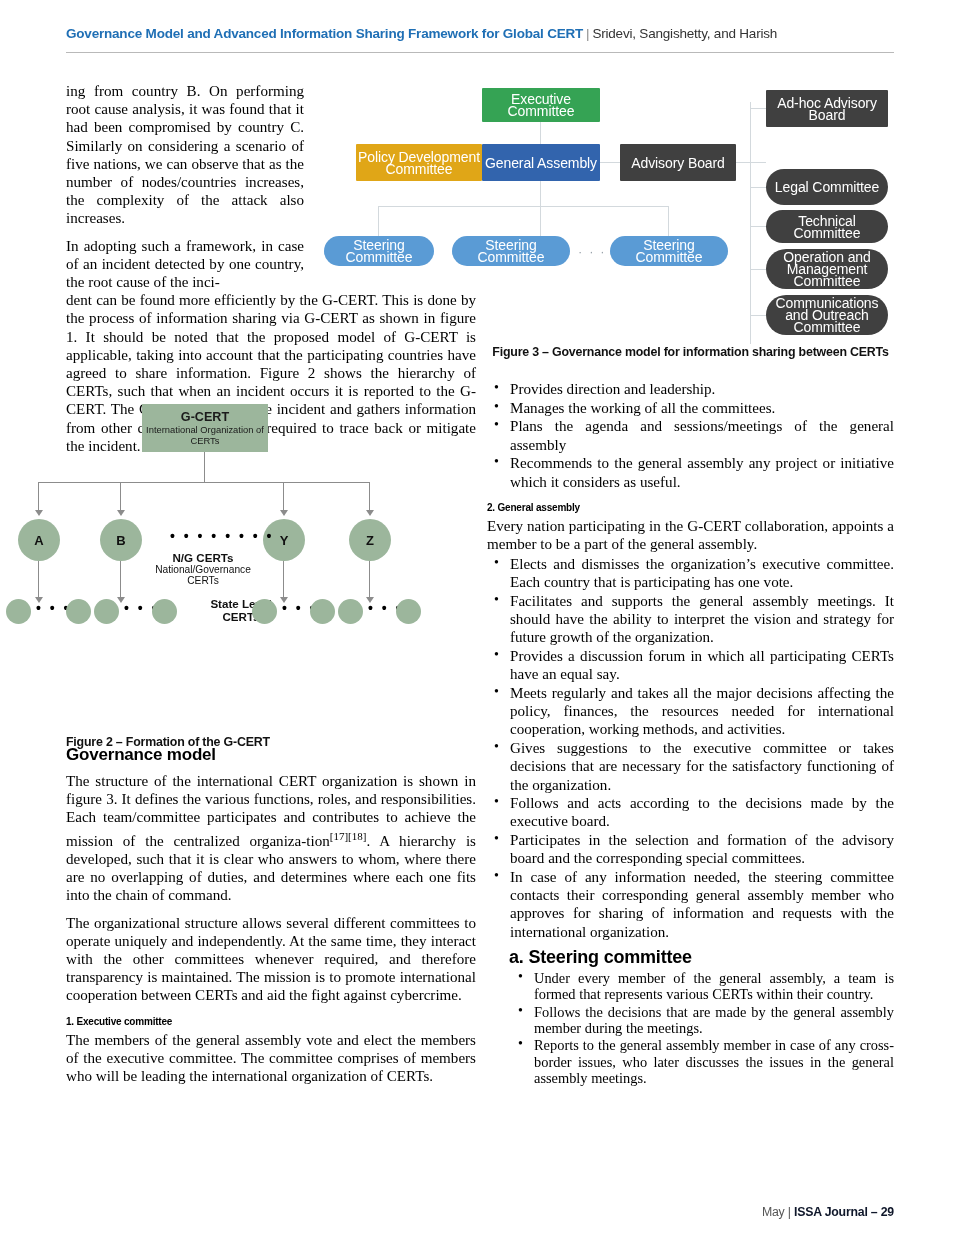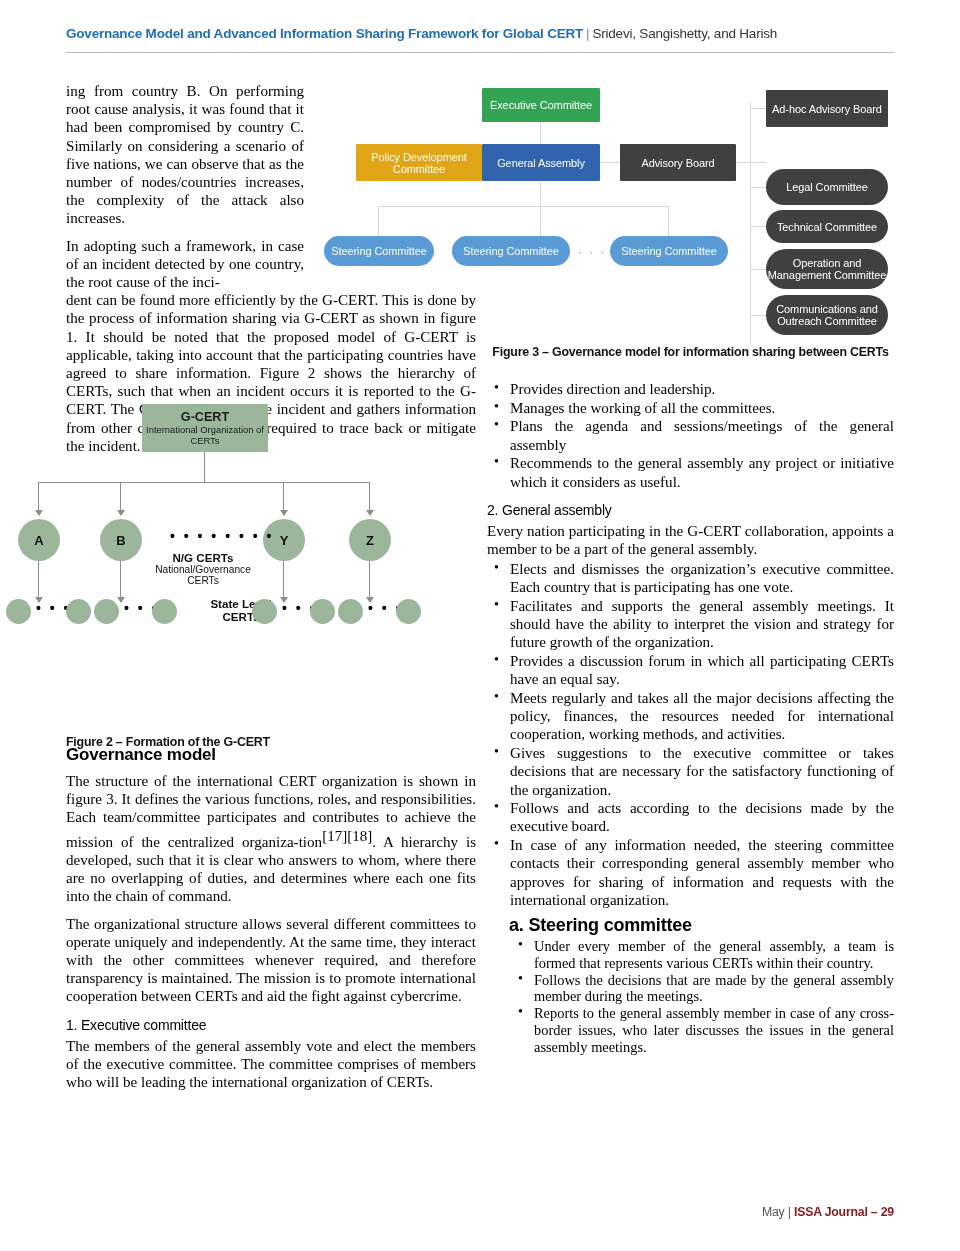--- a/index.html
+++ b/index.html
@@ -78,33 +78,33 @@
 
   h2.section {
     font-family: "Liberation Sans", sans-serif;
     font-weight: bold;
     font-size: 17px;
     margin: 13px 0 7px 0;
     letter-spacing: -0.2px;
   }
   h3.subsection {
     font-family: "Liberation Sans", sans-serif;
-    font-weight: normal;
-    font-size: 14px;
+    font-weight: bold;
+    font-size: 10px;
     margin: 11px 0 4px 0;
     letter-spacing: -0.2px;
   }
   h4.subsub {
     font-family: "Liberation Sans", sans-serif;
     font-weight: bold;
     font-size: 18px;
     margin: 4px 0 2px 22px;
     letter-spacing: -0.2px;
   }
-  sup.ref { font-size: 15px; vertical-align: super; }
+  sup.ref { font-size: 11px; vertical-align: super; }
 
   ul.bullets {
     margin: 2px 0 6px 0;
     padding: 0 0 0 21px;
     list-style: none;
   }
   ul.bullets > li {
     position: relative;
     font-size: 15.1px;
     line-height: 18.2px;
@@ -147,21 +147,21 @@
   }
   #fig3 .node {
     position: absolute;
     box-sizing: border-box;
     display: flex;
     align-items: center;
     justify-content: center;
     text-align: center;
     color: #ffffff;
     font-family: "Liberation Sans", sans-serif;
-    font-size: 11px;
+    font-size: 14px;
     line-height: 12px;
     letter-spacing: -0.1px;
     z-index: 2;
   }
   #fig3 .rect { border-radius: 1px; }
   #fig3 .pill { border-radius: 999px; }
   #fig3 .green  { background: #35a354; }
   #fig3 .blue   { background: #3264ad; }
   #fig3 .gold   { background: #e0a617; }
   #fig3 .orange { background: #404040; }
@@ -260,21 +260,21 @@
   .footer {
     position: absolute;
     right: 66px;
     top: 1205px;
     font-family: "Liberation Sans", sans-serif;
     font-size: 12.3px;
     letter-spacing: -0.2px;
     white-space: nowrap;
   }
   .footer .month { color: #555555; }
-  .footer .jrn { font-weight: bold; color: #7f1d1d; }
+  .footer .jrn { font-weight: bold; color: #0f172a; }
 </style>
 </head>
 <body>
 
 <div class="runhead">
   <span class="title">Governance Model and Advanced Information Sharing Framework for Global CERT</span><span class="sep">|</span><span class="authors">Sridevi, Sangishetty, and Harish</span>
 </div>
 <div class="runhead-rule"></div>
 
 <div id="fig3">
@@ -408,20 +408,21 @@
   <h3 class="subsection">2. General assembly</h3>
   <p class="body" style="margin-bottom:2px;">Every nation participating in the G-CERT collaboration, appoints a member to be a part of the general assembly.</p>
 
   <ul class="bullets">
     <li>Elects and dismisses the organization’s executive committee. Each country that is participating has one vote.</li>
     <li>Facilitates and supports the general assembly meetings. It should have the ability to interpret the vision and strategy for future growth of the organization.</li>
     <li>Provides a discussion forum in which all participating CERTs have an equal say.</li>
     <li>Meets regularly and takes all the major decisions affecting the policy, finances, the resources needed for international cooperation, working methods, and activities.</li>
     <li>Gives suggestions to the executive committee or takes decisions that are necessary for the satisfactory functioning of the organization.</li>
     <li>Follows and acts according to the decisions made by the executive board.</li>
+    <li>Participates in the selection and formation of the advisory board and the corresponding special committees.</li>
     <li>In case of any information needed, the steering committee contacts their corresponding general assembly member who approves for sharing of information and requests with the international organization.</li>
   </ul>
 
   <h4 class="subsub">a. Steering committee</h4>
   <ul class="bullets indented">
     <li>Under every member of the general assembly, a team is formed that represents various CERTs within their country.</li>
     <li>Follows the decisions that are made by the general assembly member during the meetings.</li>
     <li>Reports to the general assembly member in case of any cross-border issues, who later discusses the issues in the general assembly meetings.</li>
   </ul>
 </div>

